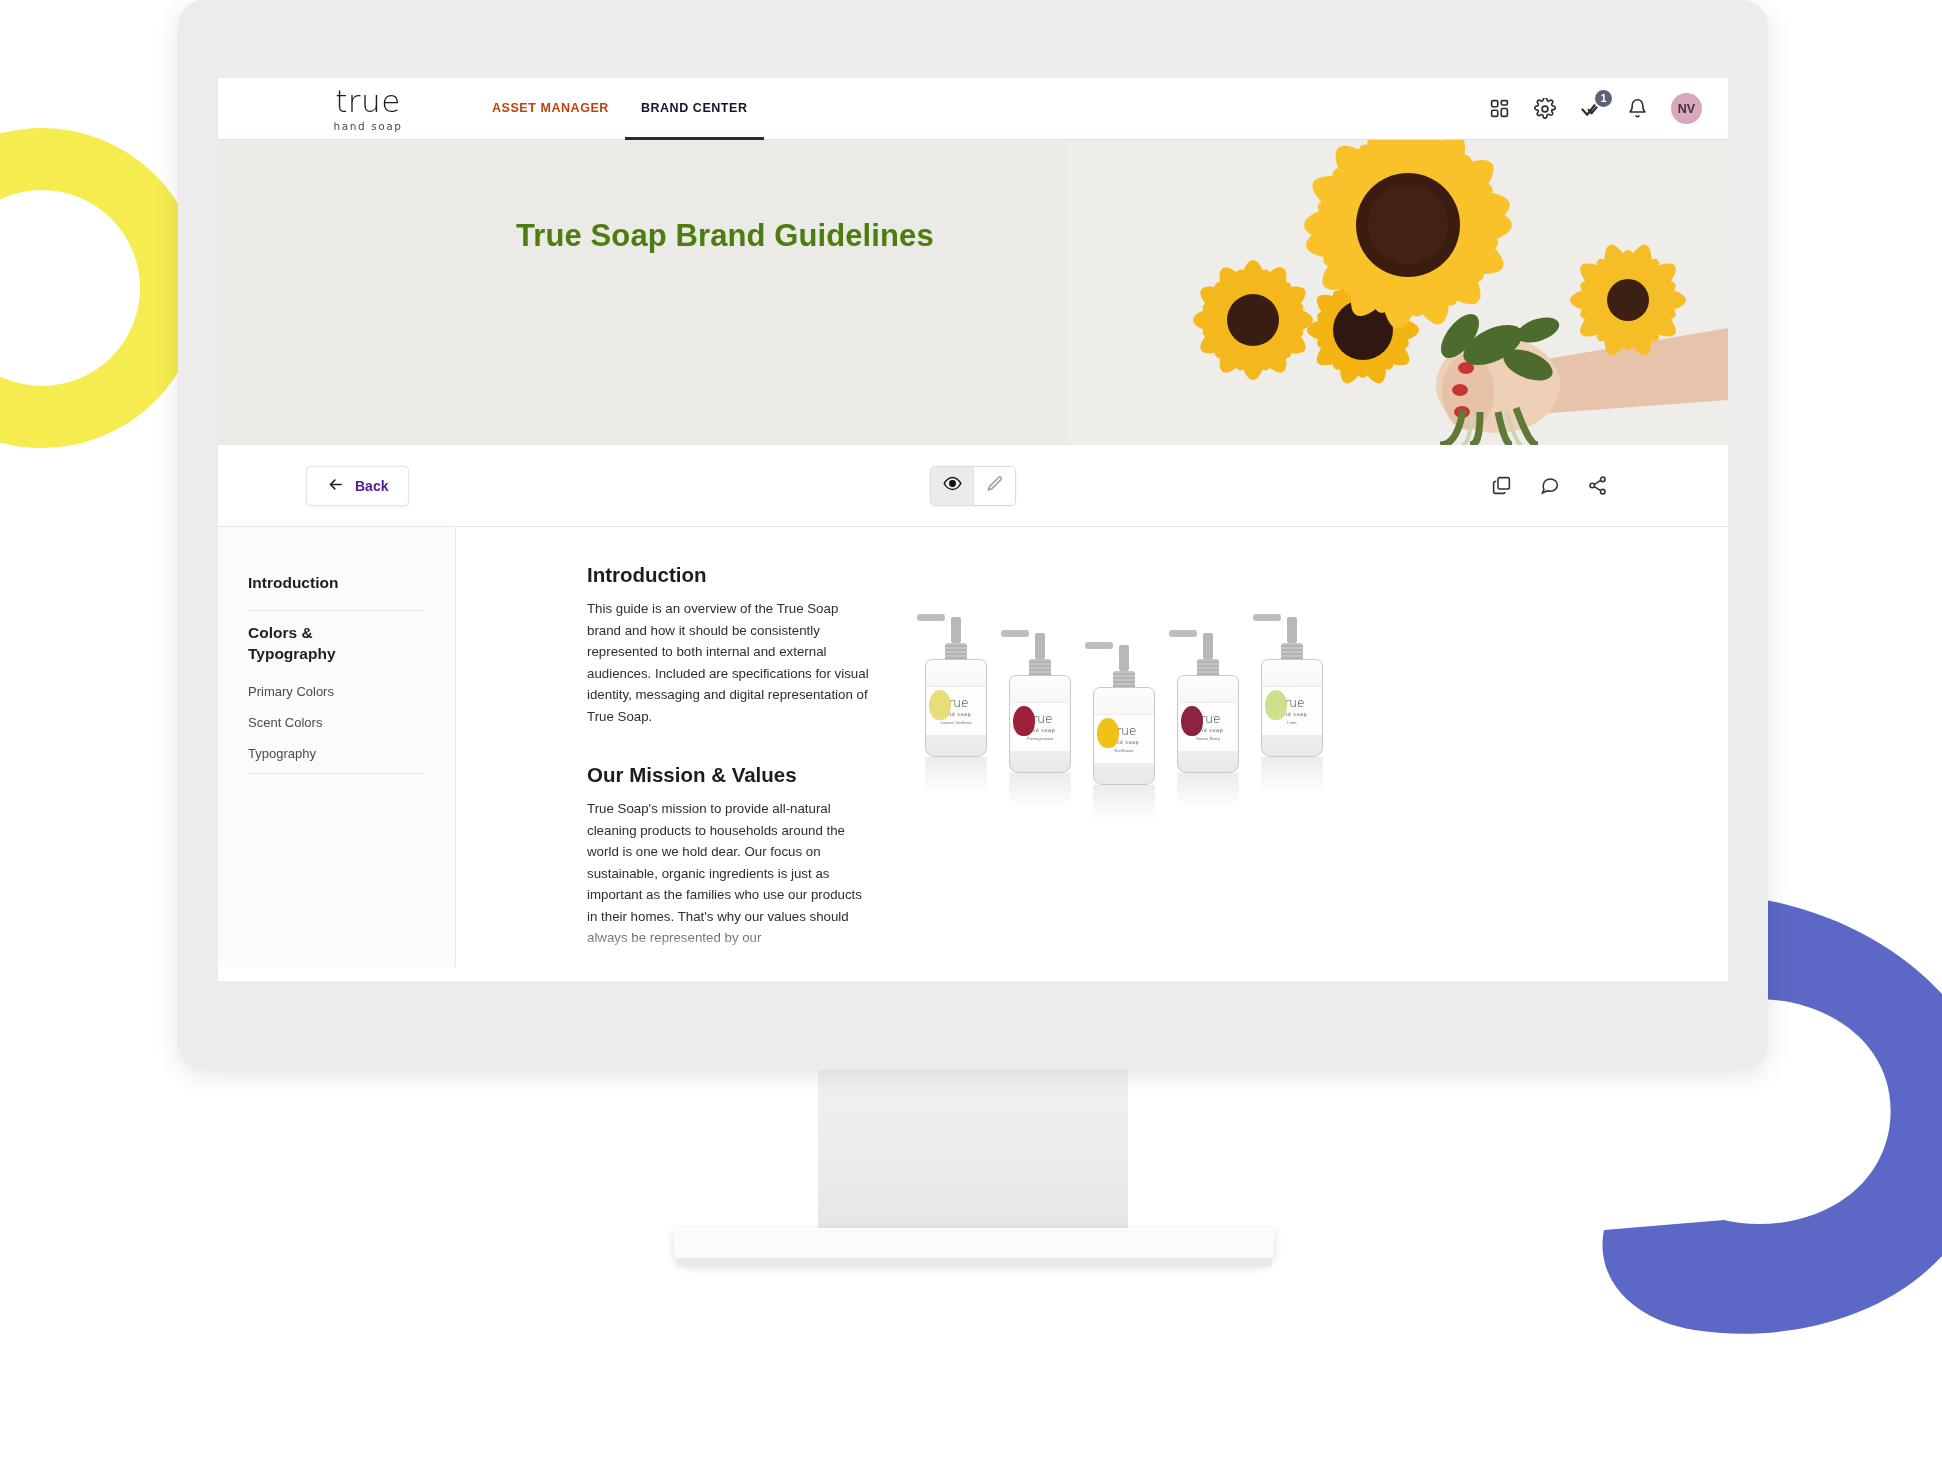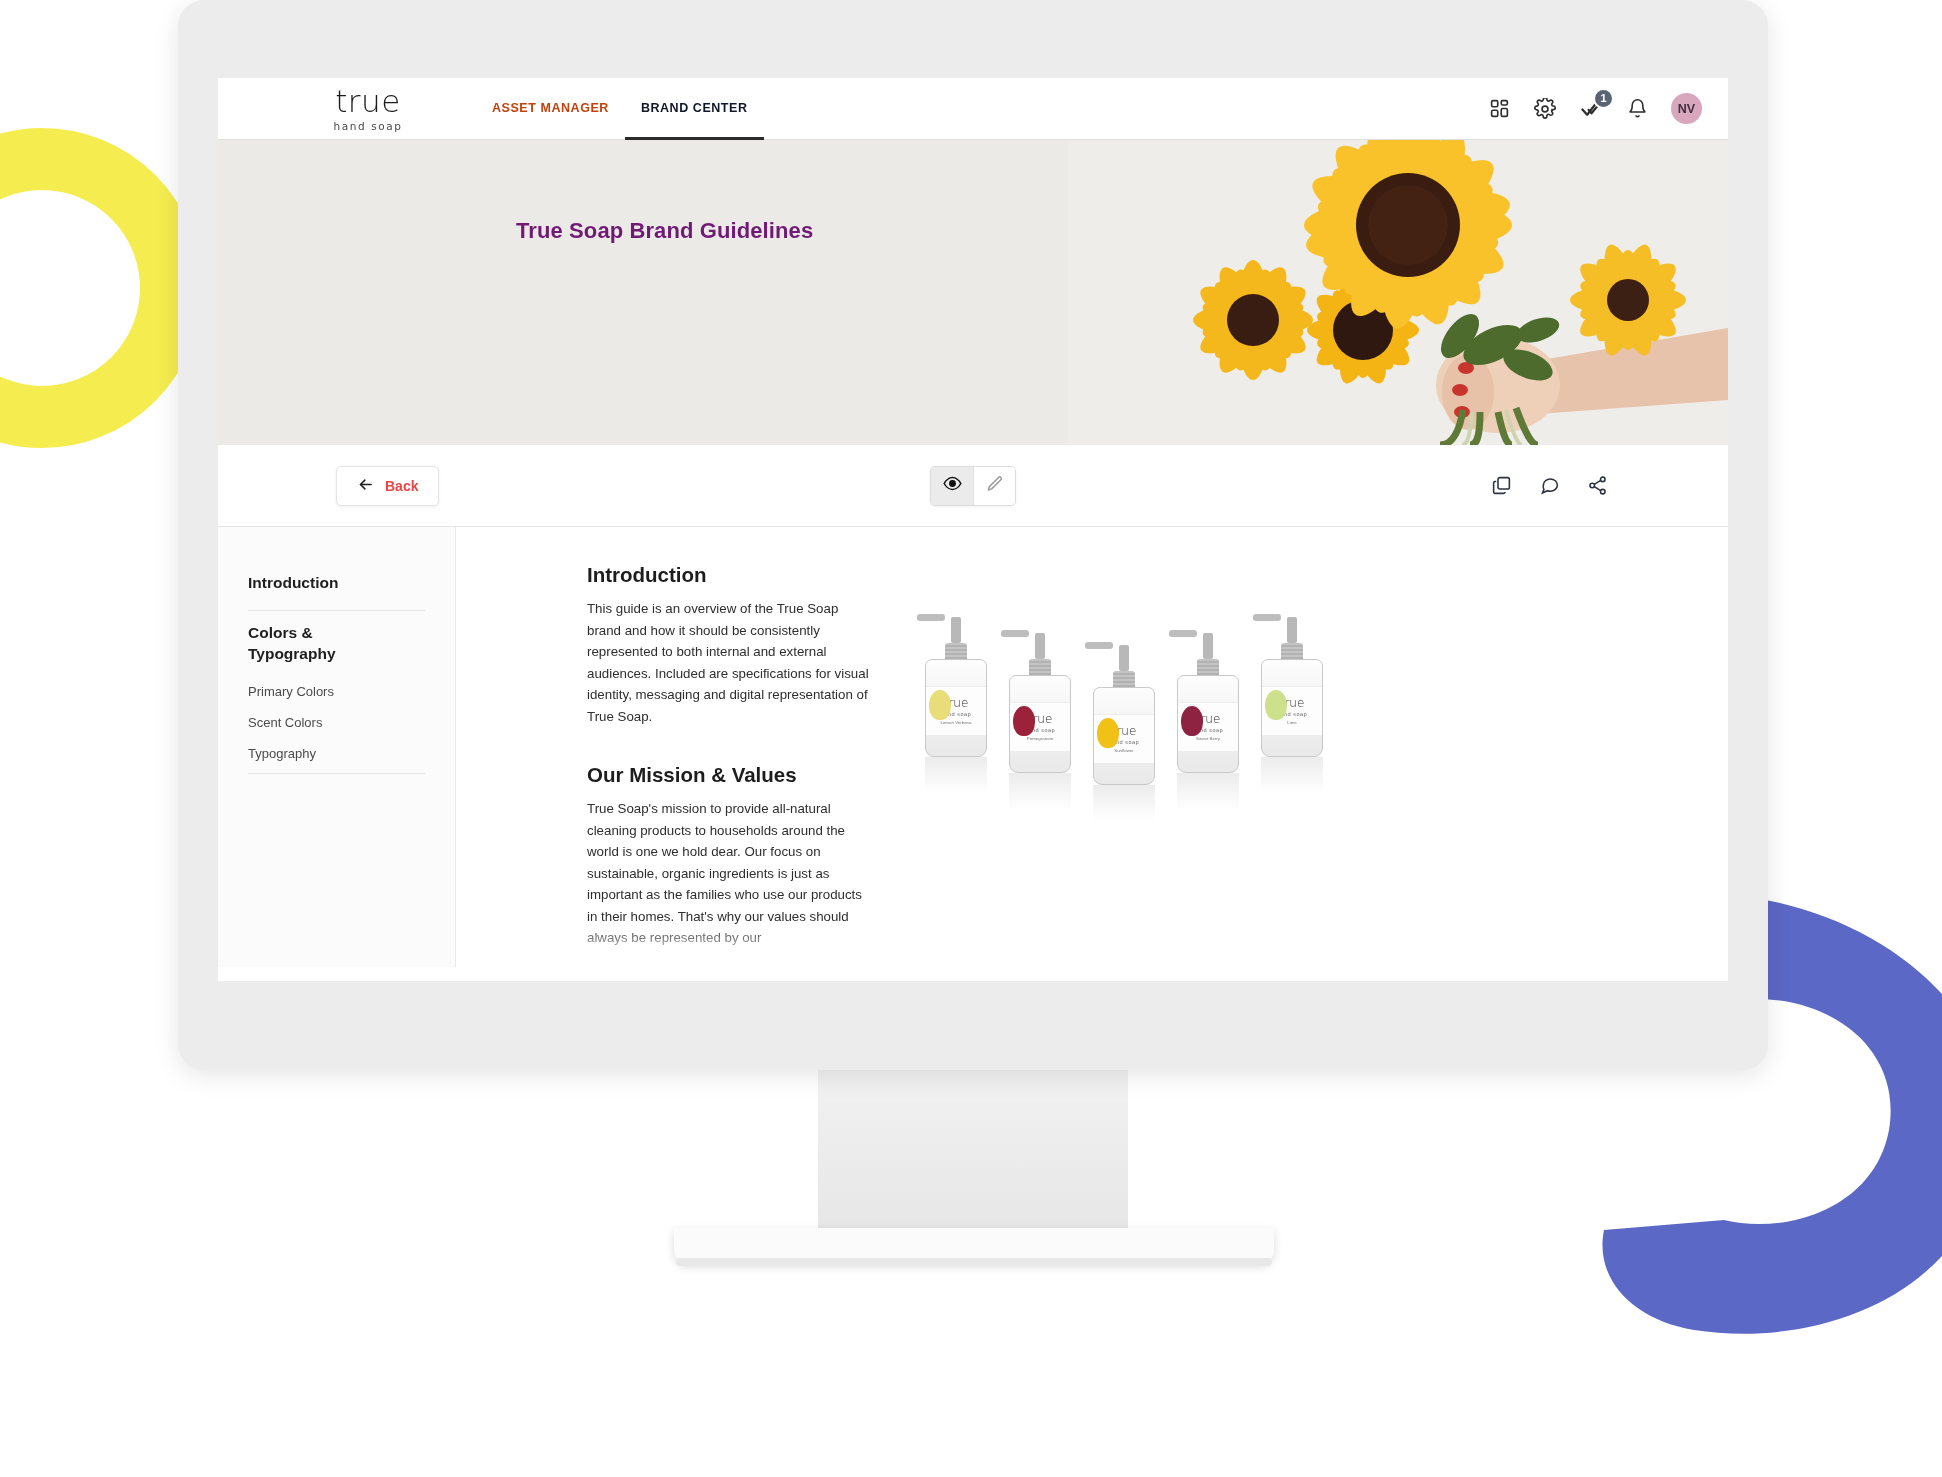--- a/index.html
+++ b/index.html
@@ -117,44 +117,44 @@
   }
 
   
   .hero {
     position: relative; height: 305px;
     background: #eceae6;
     overflow: hidden;
   }
   .hero-title {
     position: absolute; left: 298px; top: 78px;
-    font-size: 22px; font-weight: 700; color: #701a75;
+    font-size: 31px; font-weight: 700; color: #4d7c0f;
     letter-spacing: 0.1px;
     z-index: 3;
   }
   .hero-photo {
     position: absolute; right: 0; top: 0;
     width: 660px; height: 305px;
     background: #efeeea;
     overflow: hidden;
   }
 
   
   .action-bar {
     position: relative; height: 82px;
     background: #ffffff;
     border-bottom: 1px solid #e6e6e6;
     display: flex; align-items: center;
   }
   .back-btn {
-    margin-left: 118px;
+    margin-left: 88px;
     display: flex; align-items: center; gap: 11px;
     background: #fff; border: 1px solid #e4e4e4;
     border-radius: 5px; padding: 10px 20px;
-    font-size: 14px; font-weight: 700; color: #ef4444;
+    font-size: 14px; font-weight: 700; color: #4c1d95;
     cursor: pointer; box-shadow: 0 1px 3px rgba(0,0,0,0.07);
   }
   .mode-toggle {
     position: absolute; left: 50%; transform: translateX(-50%);
     display: flex; border: 1px solid #dcdcdc; border-radius: 5px;
     overflow: hidden; background: #fff;
     box-shadow: 0 1px 3px rgba(0,0,0,0.06);
   }
   .mode-btn {
     width: 42px; height: 38px;

